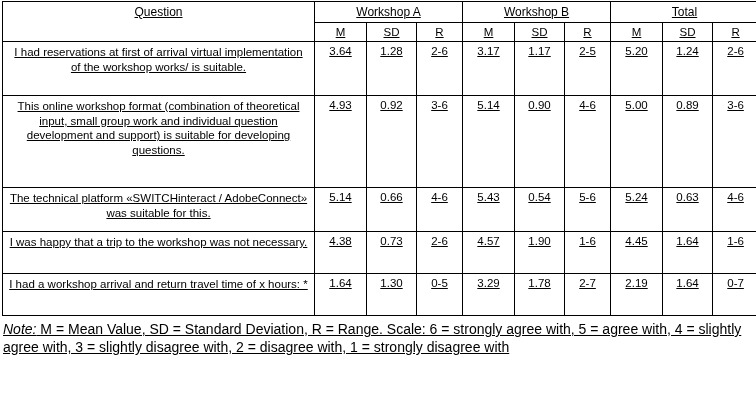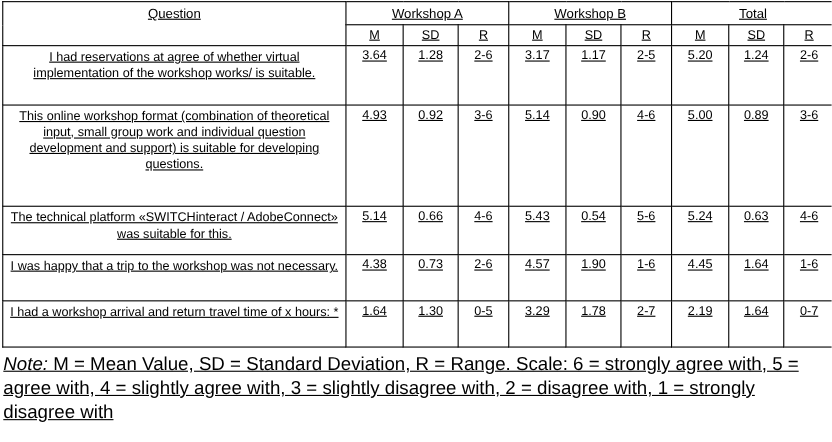--- a/index.html
+++ b/index.html
@@ -66,21 +66,21 @@
     text-align: left;
     line-height: 1.28;
     font-size: 11.5px;
   }
   .val-m { font-weight: bold; }
   .cell-mid { vertical-align: middle; }
   td.num { vertical-align: bottom; }
 
   .footnote {
     margin: 4px 2px 16px 3px;
-    font-size: 17px;
+    font-size: 14px;
     line-height: 1.3;
     width: 748px;
   }
   .footnote .ital { font-style: italic; }
 </style>
 </head>
 <body>
 
 <div class="page">
 
@@ -111,21 +111,21 @@
         <td>M</td>
         <td>SD</td>
         <td>R</td>
         <td>M</td>
         <td>SD</td>
         <td>R</td>
       </tr>
     </thead>
     <tbody>
       <tr style="height:54px">
-        <td class="qtext">I had reservations at agree of whether virtual implementation of the workshop works/ is suitable.</td>
+        <td class="qtext">I had reservations at first of arrival virtual implementation of the workshop works/ is suitable.</td>
         <td class="num val-m">3.64</td>
         <td class="num">1.28</td>
         <td class="num">2-6</td>
         <td class="num val-m">3.17</td>
         <td class="num">1.17</td>
         <td class="num">2-5</td>
         <td class="num val-m">5.20</td>
         <td class="num">1.24</td>
         <td class="num">2-6</td>
       </tr>

